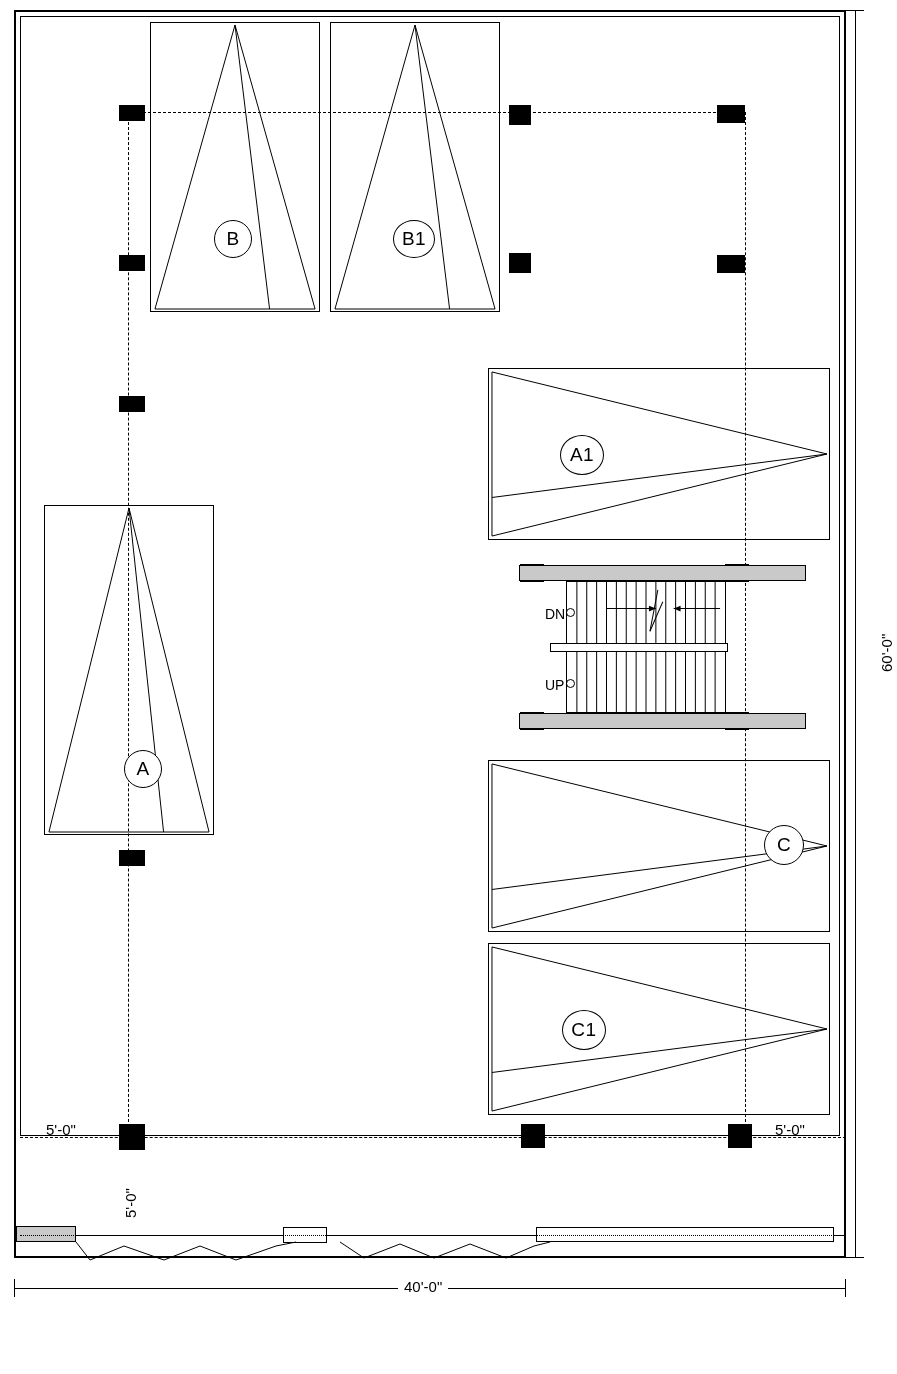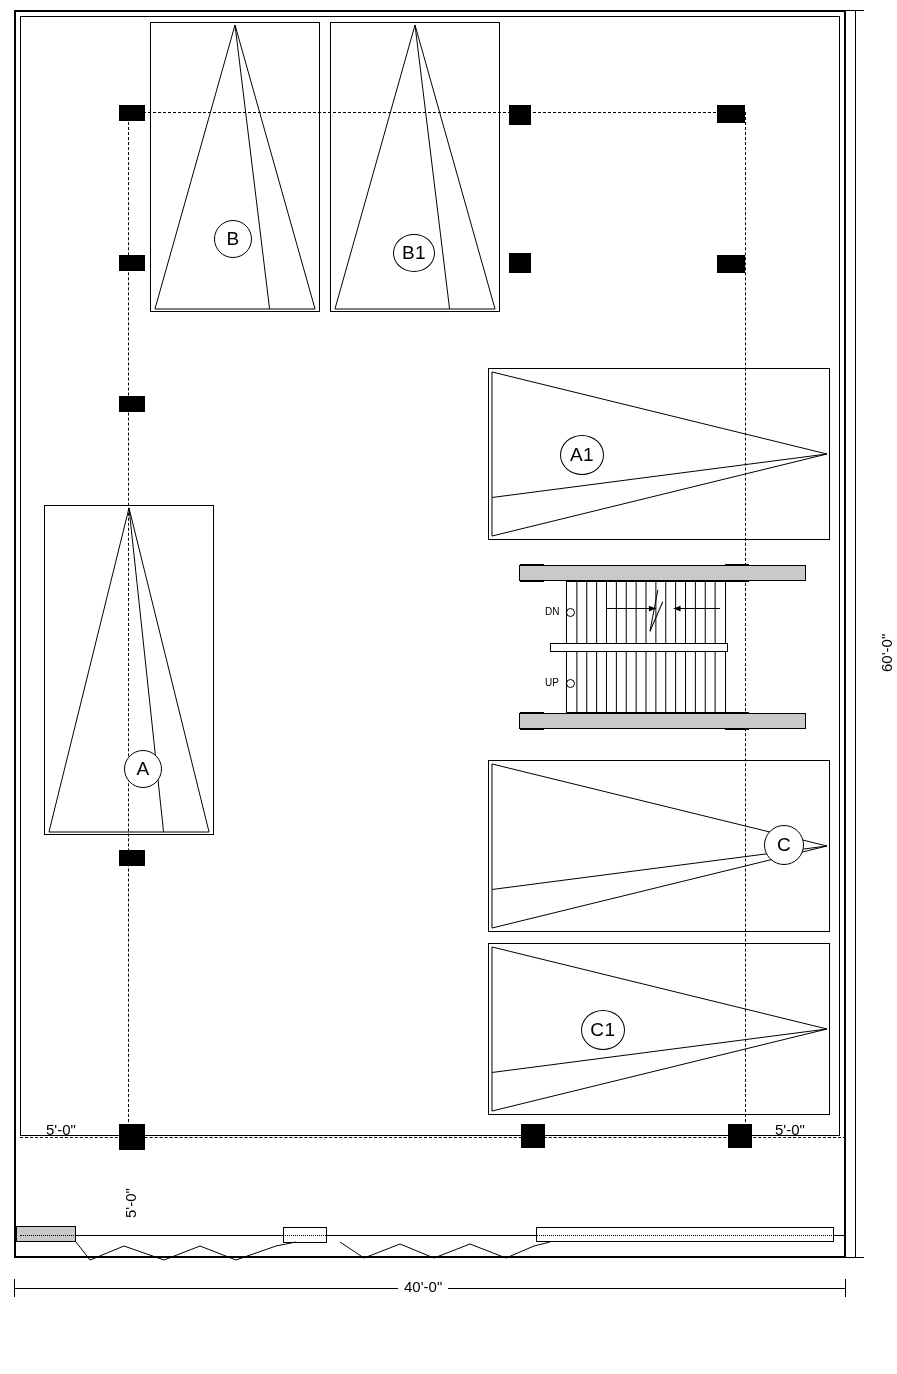--- a/index.html
+++ b/index.html
@@ -82,21 +82,21 @@
 
   
   .title {
     font-size: 25px;
     letter-spacing: 0.5px;
     text-decoration: underline;
     text-underline-offset: 4px;
     white-space: nowrap;
   }
   .stair-box { border: 1px solid #000; box-sizing: border-box; }
-  .stair-lbl { font-size: 10px; font-family: "Liberation Sans", sans-serif; }
+  .stair-lbl { font-size: 14px; font-family: "Liberation Sans", sans-serif; }
   .handrail { border: 1px solid #000; box-sizing: border-box; background: #fff; }
 
   
   .gray { background: #c9c9c9; border: 1px solid #000; box-sizing: border-box; }
 </style>
 </head>
 <body>
 
 <div id="sheet">
 
@@ -153,21 +153,21 @@
   <div class="abs bubble" style="left:214px; top:220px; width:36px; height:36px;">
     <span>B</span>
   </div>
 
   <div class="abs park" style="left:330px; top:22px; width:170px; height:290px;">
     <svg viewBox="0 0 170 290" preserveAspectRatio="none">
       <polygon points="85,2 4,288 166,288" fill="none" stroke="#000" stroke-width="1" vector-effect="non-scaling-stroke"></polygon>
       <line x1="85" y1="2" x2="120" y2="288" stroke="#000" stroke-width="1" vector-effect="non-scaling-stroke"></line>
     </svg>
   </div>
-  <div class="abs bubble" style="left:393px; top:220px; width:40px; height:36px;margin-top:14px;">
+  <div class="abs bubble" style="left:393px; top:220px; width:40px; height:36px;">
     <span>B1</span>
   </div>
 
   <div class="abs park" style="left:44px; top:505px; width:170px; height:330px;">
     <svg viewBox="0 0 170 330" preserveAspectRatio="none">
       <polygon points="85,2 4,328 166,328" fill="none" stroke="#000" stroke-width="1" vector-effect="non-scaling-stroke"></polygon>
       <line x1="85" y1="2" x2="120" y2="328" stroke="#000" stroke-width="1" vector-effect="non-scaling-stroke"></line>
     </svg>
   </div>
   <div class="abs bubble" style="left:124px; top:750px; width:36px; height:36px;">
@@ -193,21 +193,21 @@
   <div class="abs bubble" style="left:765px; top:825px; width:38px; height:38px; left:764px;">
     <span>C</span>
   </div>
 
   <div class="abs park" style="left:488px; top:943px; width:342px; height:172px;">
     <svg viewBox="0 0 342 172" preserveAspectRatio="none">
       <polygon points="340,86 3,3 3,169" fill="none" stroke="#000" stroke-width="1" vector-effect="non-scaling-stroke"></polygon>
       <line x1="340" y1="86" x2="3" y2="130" stroke="#000" stroke-width="1" vector-effect="non-scaling-stroke"></line>
     </svg>
   </div>
-  <div class="abs bubble" style="left:581px; top:1010px; width:42px; height:38px;align-items:center;">
+  <div class="abs bubble" style="left:562px; top:1010px; width:42px; height:38px;align-items:center;">
     <span>C1</span>
   </div>
 
   <div class="abs gray" style="left:519px; top:565px; width:287px; height:16px;"></div>
 
   <div class="abs gray" style="left:519px; top:713px; width:287px; height:16px;"></div>
 
   <div class="abs stair-box" style="left:566px; top:581px; width:160px; height:132px;">
     <svg viewBox="0 0 160 132" preserveAspectRatio="none" style="width:100%;height:100%;">
 

